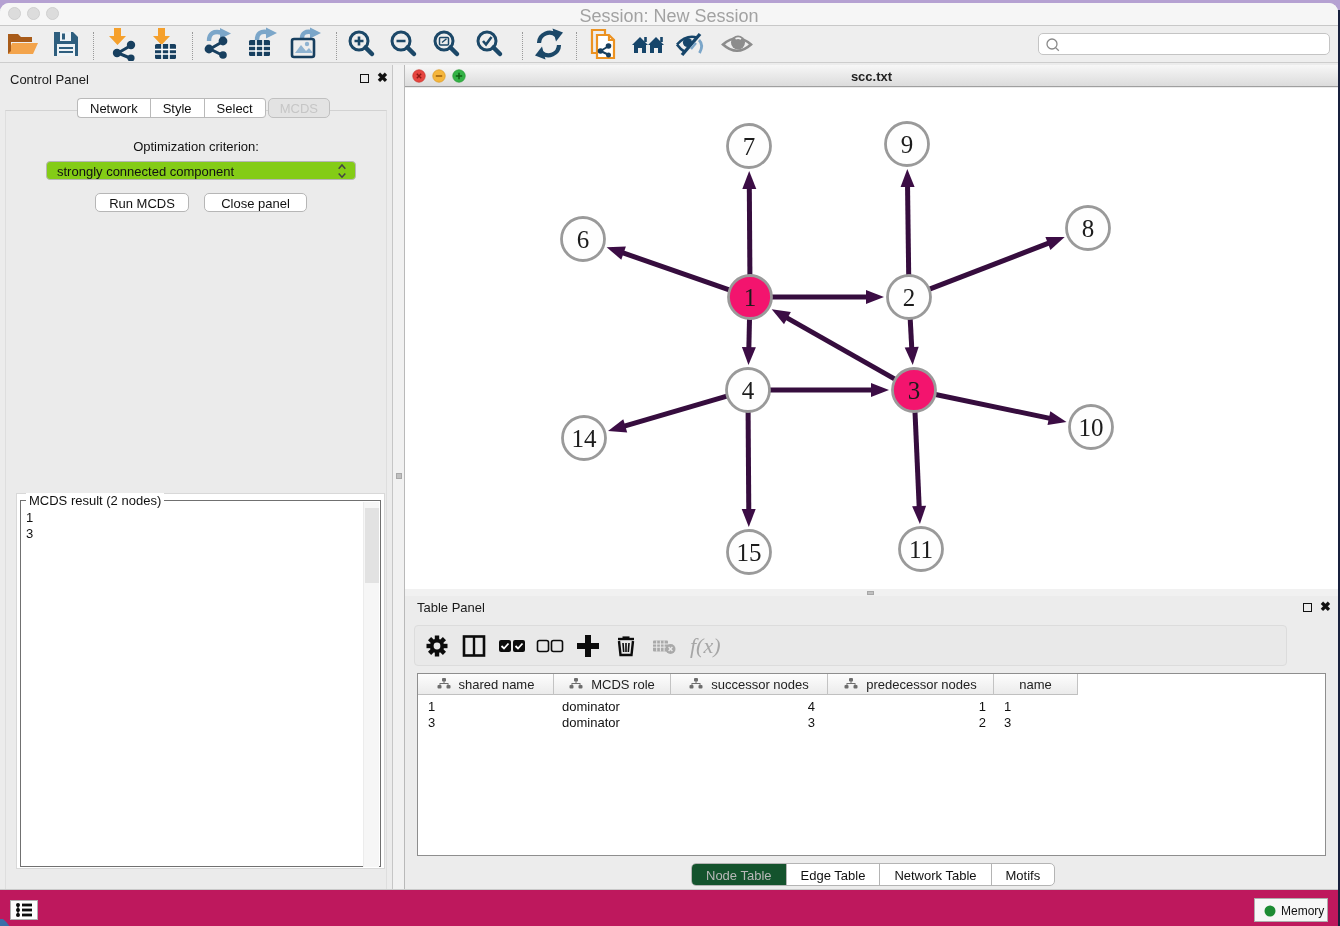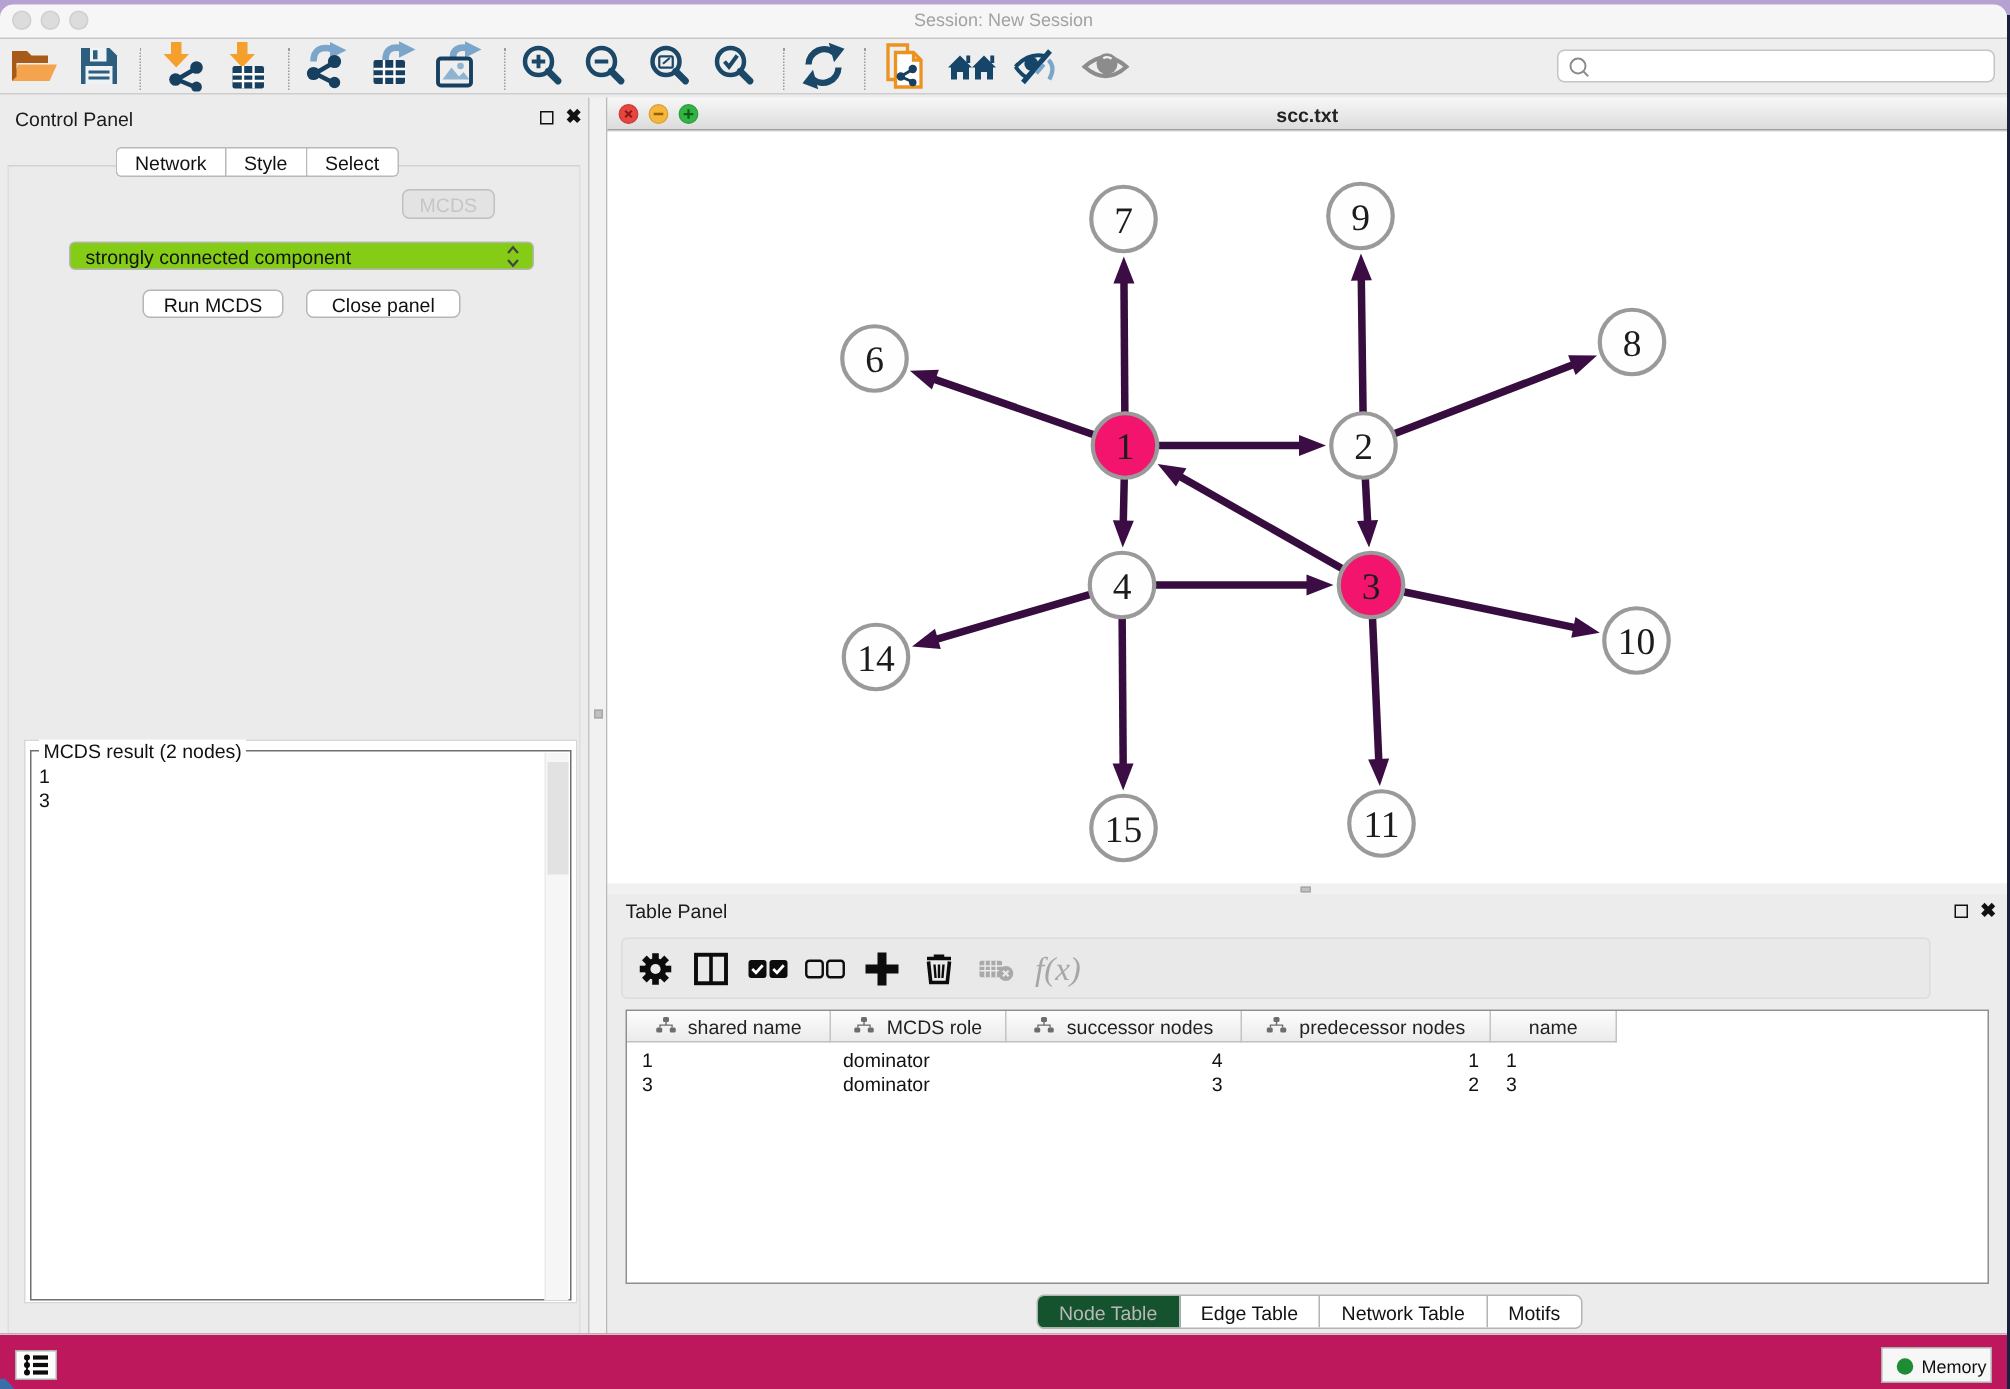--- a/index.html
+++ b/index.html
@@ -3,21 +3,21 @@
 <meta charset="utf-8">
 <style>
 * { margin:0; padding:0; box-sizing:border-box; }
 html,body { width:1340px; height:926px; overflow:hidden; }
 body { background:#18203d; font-family:"Liberation Sans", sans-serif; position:relative; }
 #desktop-top { position:absolute; left:0; top:0; width:1340px; height:10px; background:#b5a1d2; }
 #win { position:absolute; left:0; top:3px; width:1338px; height:923px; background:#ececec; border-radius:9px 9px 0 0; overflow:hidden; }
 
 #titlebar { position:absolute; left:0; top:0; width:1338px; height:23px; background:#f6f6f6; border-bottom:1px solid #c8c8c8; }
 .tlight { position:absolute; top:4px; width:13px; height:13px; border-radius:50%; background:#dcdcdc; border:1px solid #cfcfcf; }
-#title-text { position:absolute; top:3px; left:0; width:1338px; text-align:center; font-size:12px; color:#a2a2a2; }
+#title-text { position:absolute; top:3px; left:0; width:1338px; text-align:center; font-size:18px; color:#a2a2a2; }
 
 #toolbar { position:absolute; left:0; top:23px; width:1338px; height:37px; background:#eeeeee; border-bottom:1px solid #cdcdcd; }
 .tbi { position:absolute; top:1px; width:34px; height:34px; }
 .tsep { position:absolute; top:6px; width:1px; height:28px; border-left:1px dotted #9a9a9a; }
 #searchbox { position:absolute; left:1038px; top:7px; width:292px; height:22px; background:#fff; border:1px solid #c4c4c4; border-radius:5px; }
 
 #cpanel { position:absolute; left:0; top:62px; width:392px; height:824px; background:#ececec; }
 #cpanel-head { position:absolute; left:0; top:0; width:100%; height:28px; }
 .panel-title { position:absolute; left:10px; top:7px; font-size:13px; color:#1a1a1a; }
 .float-ico { position:absolute; top:9px; width:9px; height:9px; border:1.5px solid #111; }
@@ -209,23 +209,24 @@
   <div id="cpanel">
     <div id="cpanel-head">
       <div class="panel-title">Control Panel</div>
       <div class="float-ico" style="left:360px;"></div>
       <div class="close-ico" style="left:377px;">✖</div>
     </div>
     <div id="cp-tabs">
       <div class="cptab">Network</div>
       <div class="cptab">Style</div>
       <div class="cptab" style="border-right:1px solid #bbb; border-radius:0 4px 4px 0;">Select</div>
-      <div class="cptab-sel" style="margin-left:2px;margin-top:28px;">MCDS</div>
+      <div class="cptab-sel" style="margin-left:2px;">MCDS</div>
     </div>
     <div id="cp-body">
+      <div id="opt-label">Optimization criterion:</div>
       <div id="combo">strongly connected component
         <svg id="combo-arrows" viewBox="0 0 10 18">
             <path d="M1.5 6 L5 2 L8.5 6 M1.5 11 L5 15 L8.5 11" fill="none" stroke="#444" stroke-width="1.6"></path>
           </svg>
       </div>
       <div class="btn" style="left:89px; width:94px;">Run MCDS</div>
       <div class="btn" style="left:198px; width:103px;">Close panel</div>
       <div id="grp-outer">
         <div id="grp">
           <div id="grp-label">MCDS result (2 nodes)</div>

